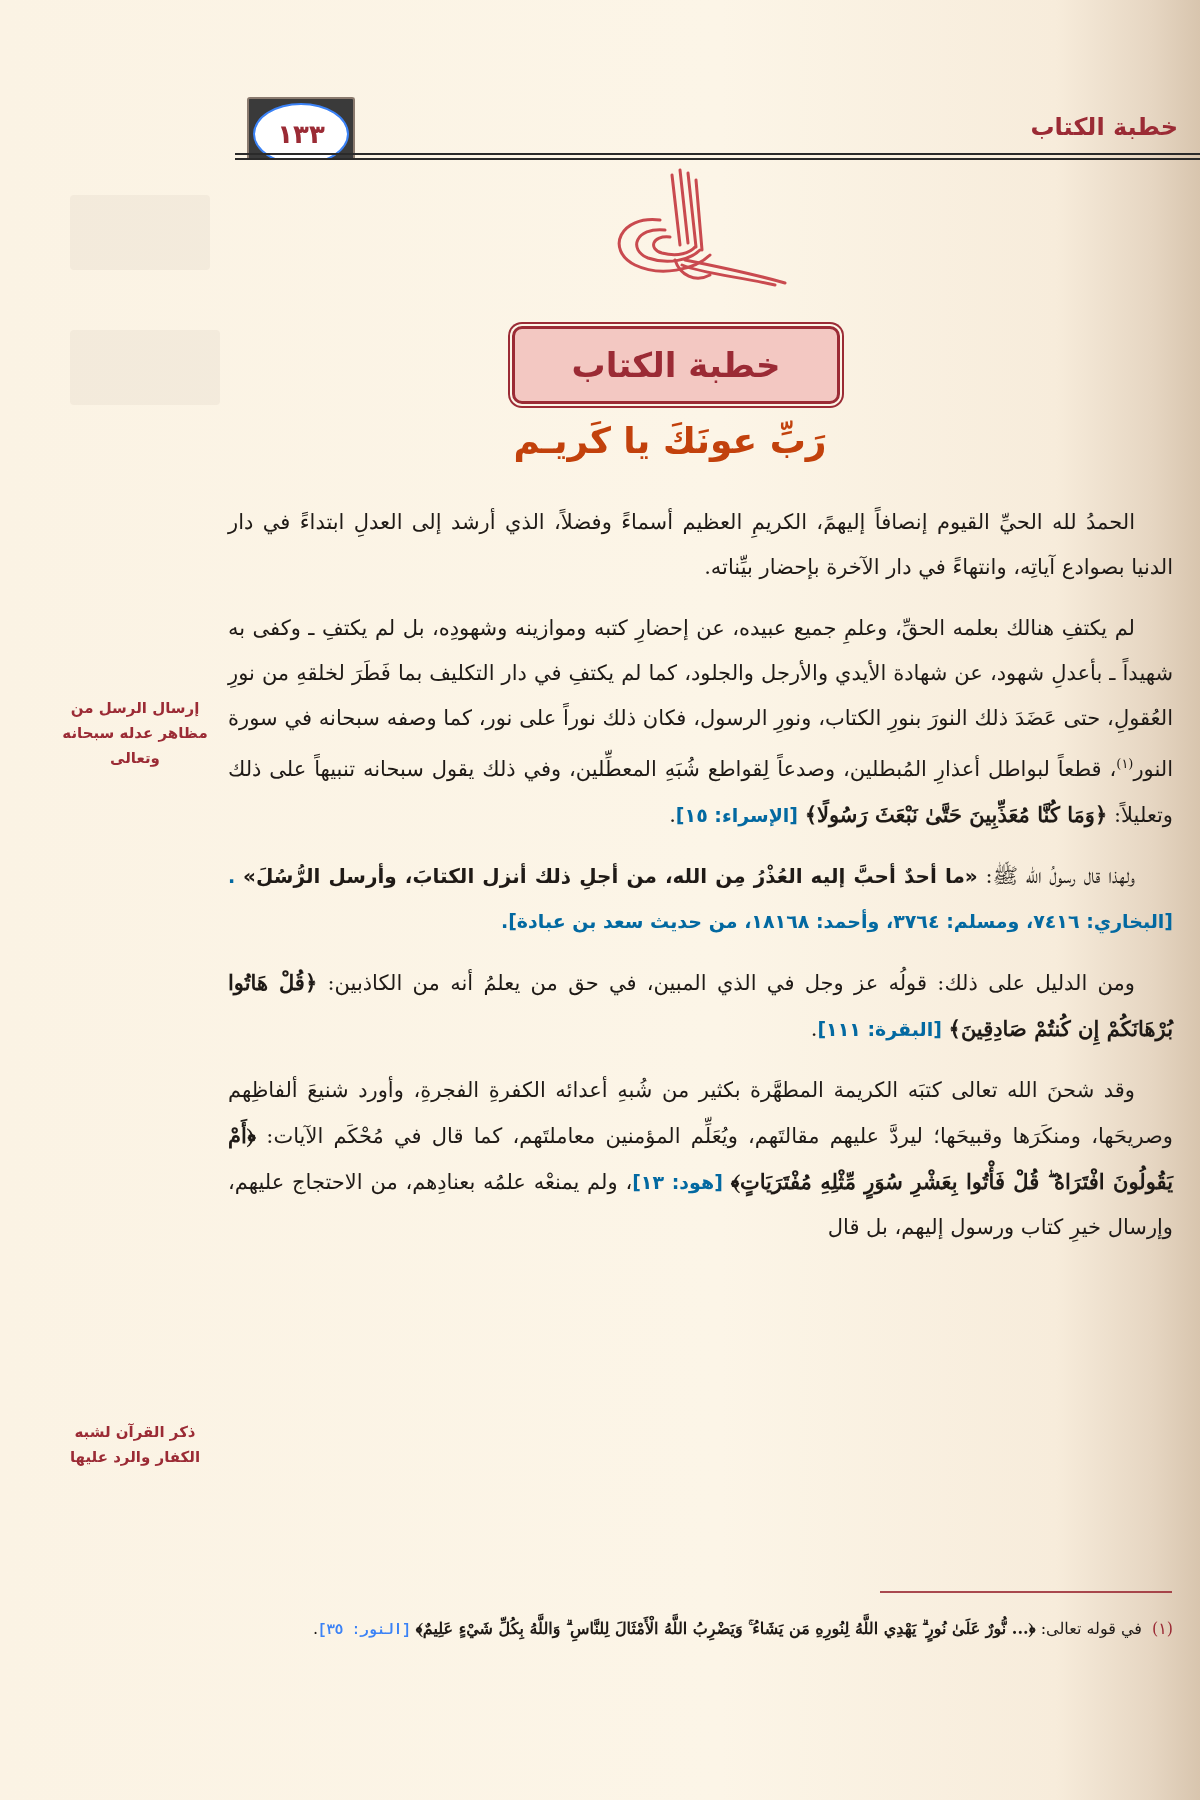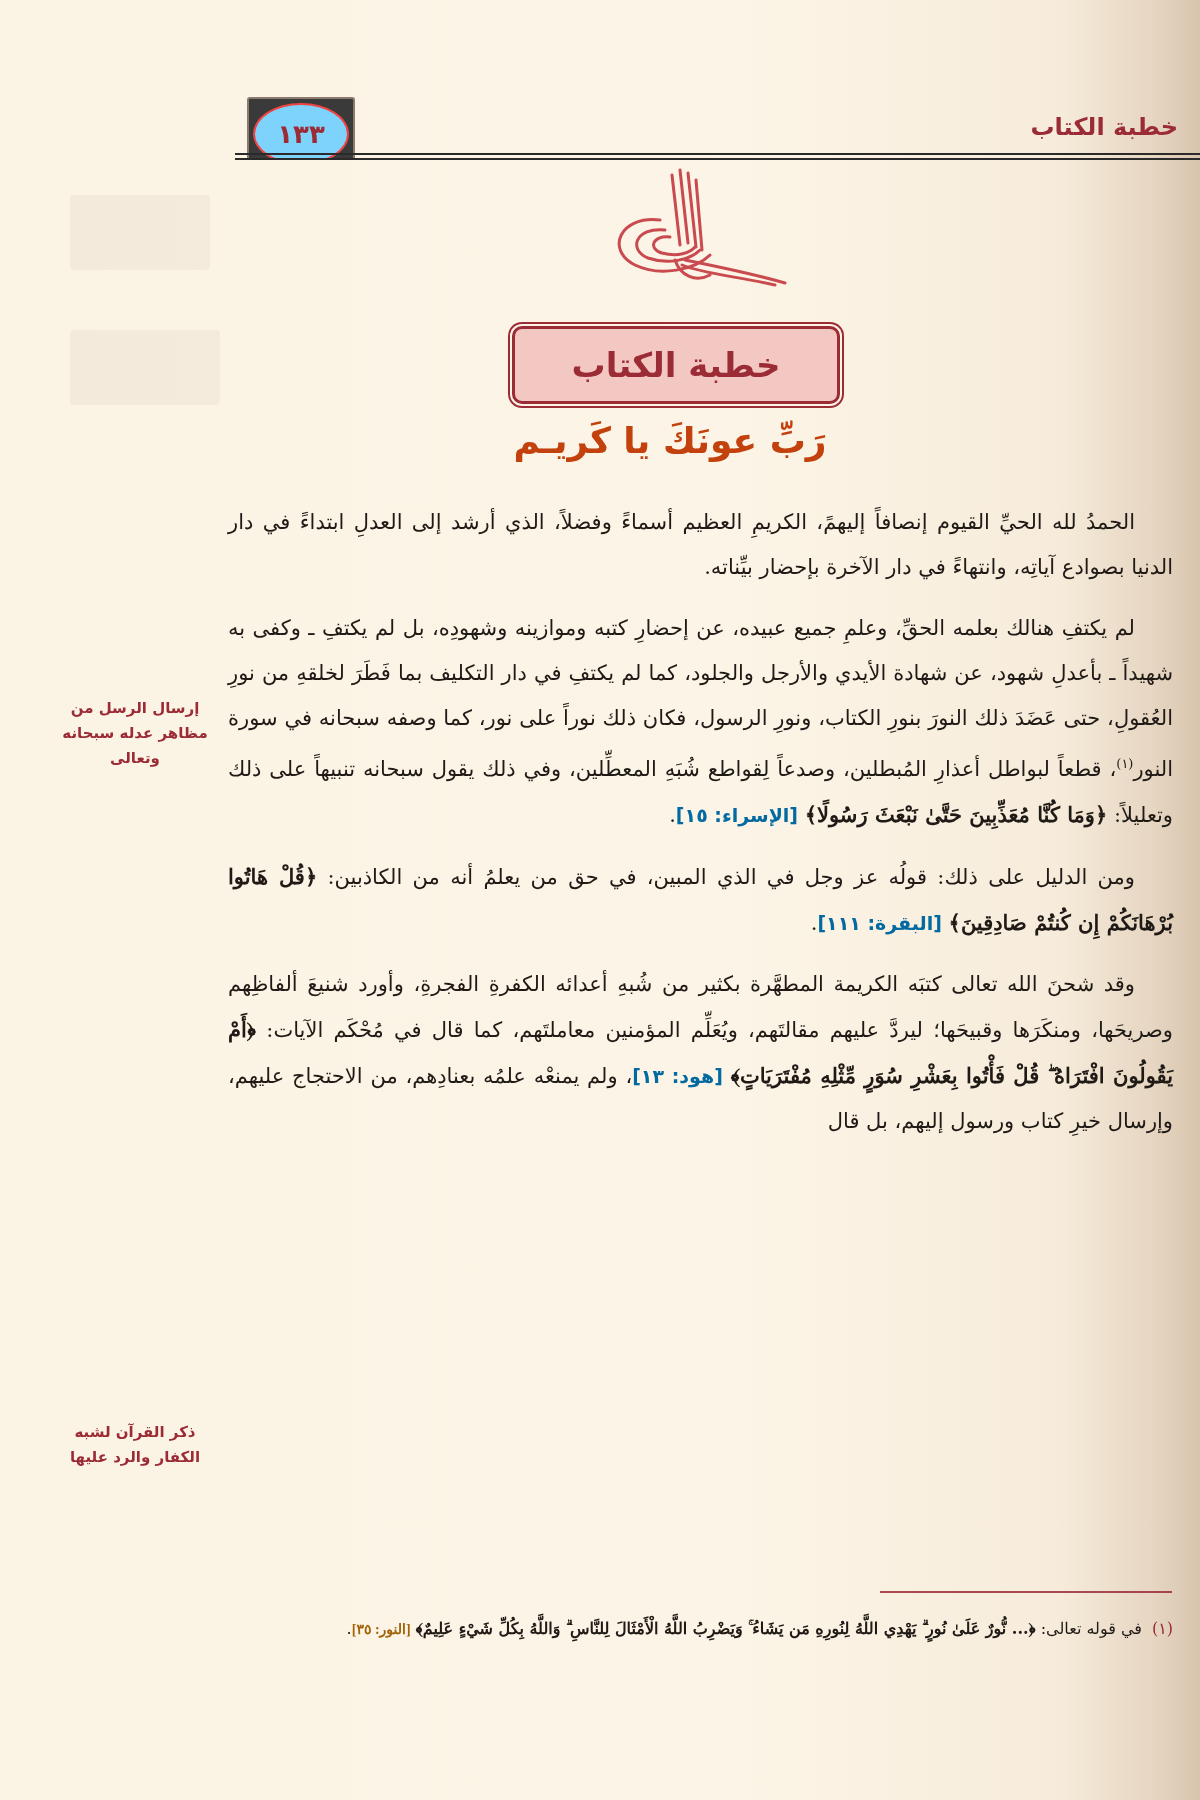--- a/index.html
+++ b/index.html
@@ -55,22 +55,22 @@
       background: #3a3a3a;
       border: 2px solid #8a7a6e;
       border-bottom: none;
       border-radius: 3px 3px 0 0;
       overflow: hidden;
     }
     .page-number-oval {
       position: absolute;
       left: 4px; top: 4px;
       width: 92px; height: 58px;
-      background: #7dd3fc;
-      border: 2px solid #ef4444;
+      background: #ffffff;
+      border: 2px solid #3b82f6;
       border-radius: 50%;
       display: flex;
       align-items: center;
       justify-content: center;
       font-family: "DejaVu Sans", sans-serif;
       font-weight: bold;
       font-size: 26px;
       color: #9b2b35;
     }
     
@@ -162,21 +162,21 @@
       position: absolute;
       left: 228px;
       top: 1612px;
       width: 945px;
       direction: rtl;
       font-size: 16px;
       line-height: 34px;
       color: #1f1a16;
     }
     .fn-num { color: #9b2b35; margin-left: 10px; }
-    .fn-ref { color: #a16207; font-family: Liberation Serif, serif; font-weight: bold; font-size: 14px; }
+    .fn-ref { color: #3b82f6; font-family: Liberation Mono, monospace; font-weight: bold; font-size: 14px; }
     
     .show-through {
       position: absolute;
       background: rgba(120,100,80,0.06);
       border-radius: 4px;
     }
   </style>
 </head>
 <body>
 
@@ -217,20 +217,23 @@
   <div class="margin-note" style="top:1420px;">ذكر القرآن لشبه الكفار والرد عليها</div>
 
   <div class="body-text">
     <p class="para">
       <span>الحمدُ لله الحيِّ القيوم إنصافاً إليهمً، الكريمِ العظيم أسماءً وفضلاً، الذي أرشد إلى العدلِ ابتداءً في دار الدنيا بصوادع آياتِه، وانتهاءً في دار الآخرة بإحضار بيِّناته.</span>
     </p>
     <p class="para">
       <span>لم يكتفِ هنالك بعلمه الحقِّ، وعلمِ جميع عبيده، عن إحضارِ كتبه وموازينه وشهودِه، بل لم يكتفِ ـ وكفى به شهيداً ـ بأعدلِ شهود، عن شهادة الأيدي والأرجل والجلود، كما لم يكتفِ في دار التكليف بما فَطَرَ لخلقهِ من نورِ العُقولِ، حتى عَضَدَ ذلك النورَ بنورِ الكتاب، ونورِ الرسول، فكان ذلك نوراً على نور، كما وصفه سبحانه في سورة النور</span><span class="sup">(١)</span><span>، قطعاً لبواطل أعذارِ المُبطلين، وصدعاً لِقواطع شُبَهِ المعطِّلين، وفي ذلك يقول سبحانه تنبيهاً على ذلك وتعليلاً: </span><span class="quran">﴿وَمَا كُنَّا مُعَذِّبِينَ حَتَّىٰ نَبْعَثَ رَسُولًا﴾</span> <span class="ref">[الإسراء: ١٥]</span><span>.</span>
     </p>
     <p class="para">
+      <span>ولهذا قال رسولُ الله ﷺ: </span><span class="hadith">«ما أحدٌ أحبَّ إليه العُذْرُ مِن الله، من أجلِ ذلك أنزل الكتابَ، وأرسل الرُّسُلَ»</span> <span class="ref">.[البخاري: ٧٤١٦، ومسلم: ٣٧٦٤، وأحمد: ١٨١٦٨، من حديث سعد بن عبادة].</span>
+    </p>
+    <p class="para">
       <span>ومن الدليل على ذلك: قولُه عز وجل في الذي المبين، في حق من يعلمُ أنه من الكاذبين: </span><span class="quran">﴿قُلْ هَاتُوا بُرْهَانَكُمْ إِن كُنتُمْ صَادِقِينَ﴾</span> <span class="ref">[البقرة: ١١١]</span><span>.</span>
     </p>
     <p class="para">
       <span>وقد شحنَ الله تعالى كتبَه الكريمة المطهَّرة بكثير من شُبهِ أعدائه الكفرةِ الفجرةِ، وأورد شنيعَ ألفاظِهم وصريحَها، ومنكَرَها وقبيحَها؛ ليردَّ عليهم مقالتَهم، ويُعَلِّم المؤمنين معاملتَهم، كما قال في مُحْكَم الآيات: </span><span class="quran">﴿أَمْ يَقُولُونَ افْتَرَاهُ ۖ قُلْ فَأْتُوا بِعَشْرِ سُوَرٍ مِّثْلِهِ مُفْتَرَيَاتٍ﴾</span> <span class="ref">[هود: ١٣]</span><span>، ولم يمنعْه علمُه بعنادِهم، من الاحتجاج عليهم، وإرسال خيرِ كتاب ورسول إليهم، بل قال</span>
     </p>
   </div>
 
   <div class="footnote-rule"></div>
   <div class="footnotes">
     <div>

